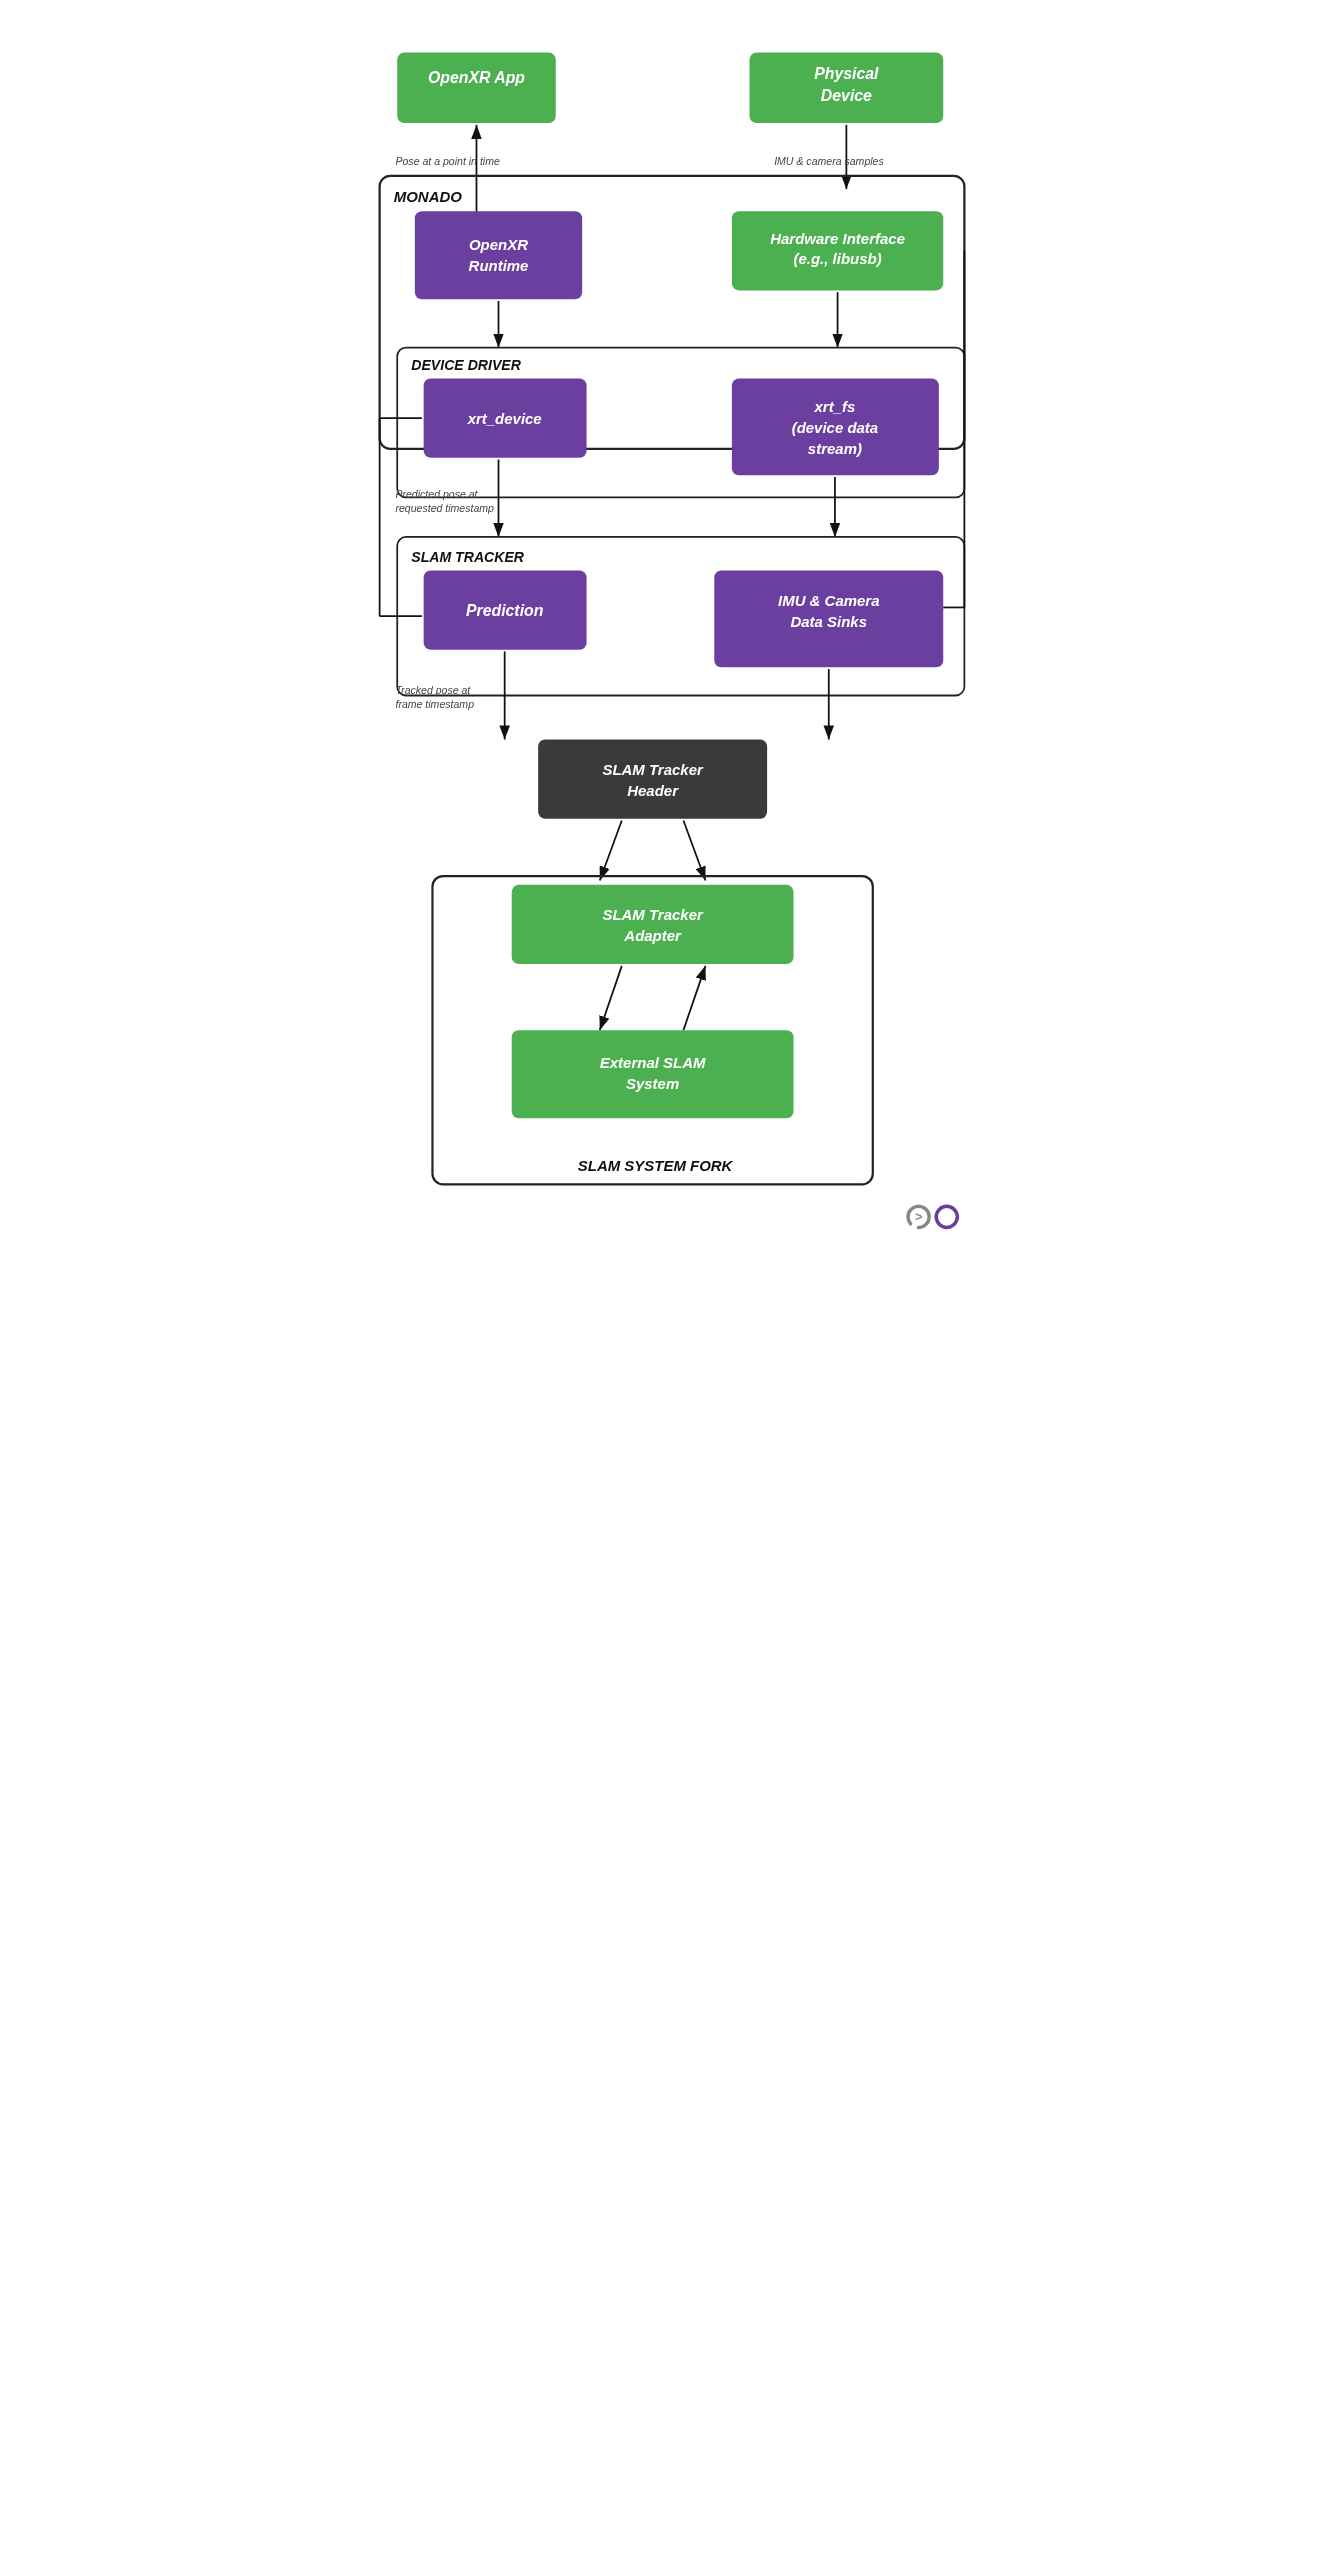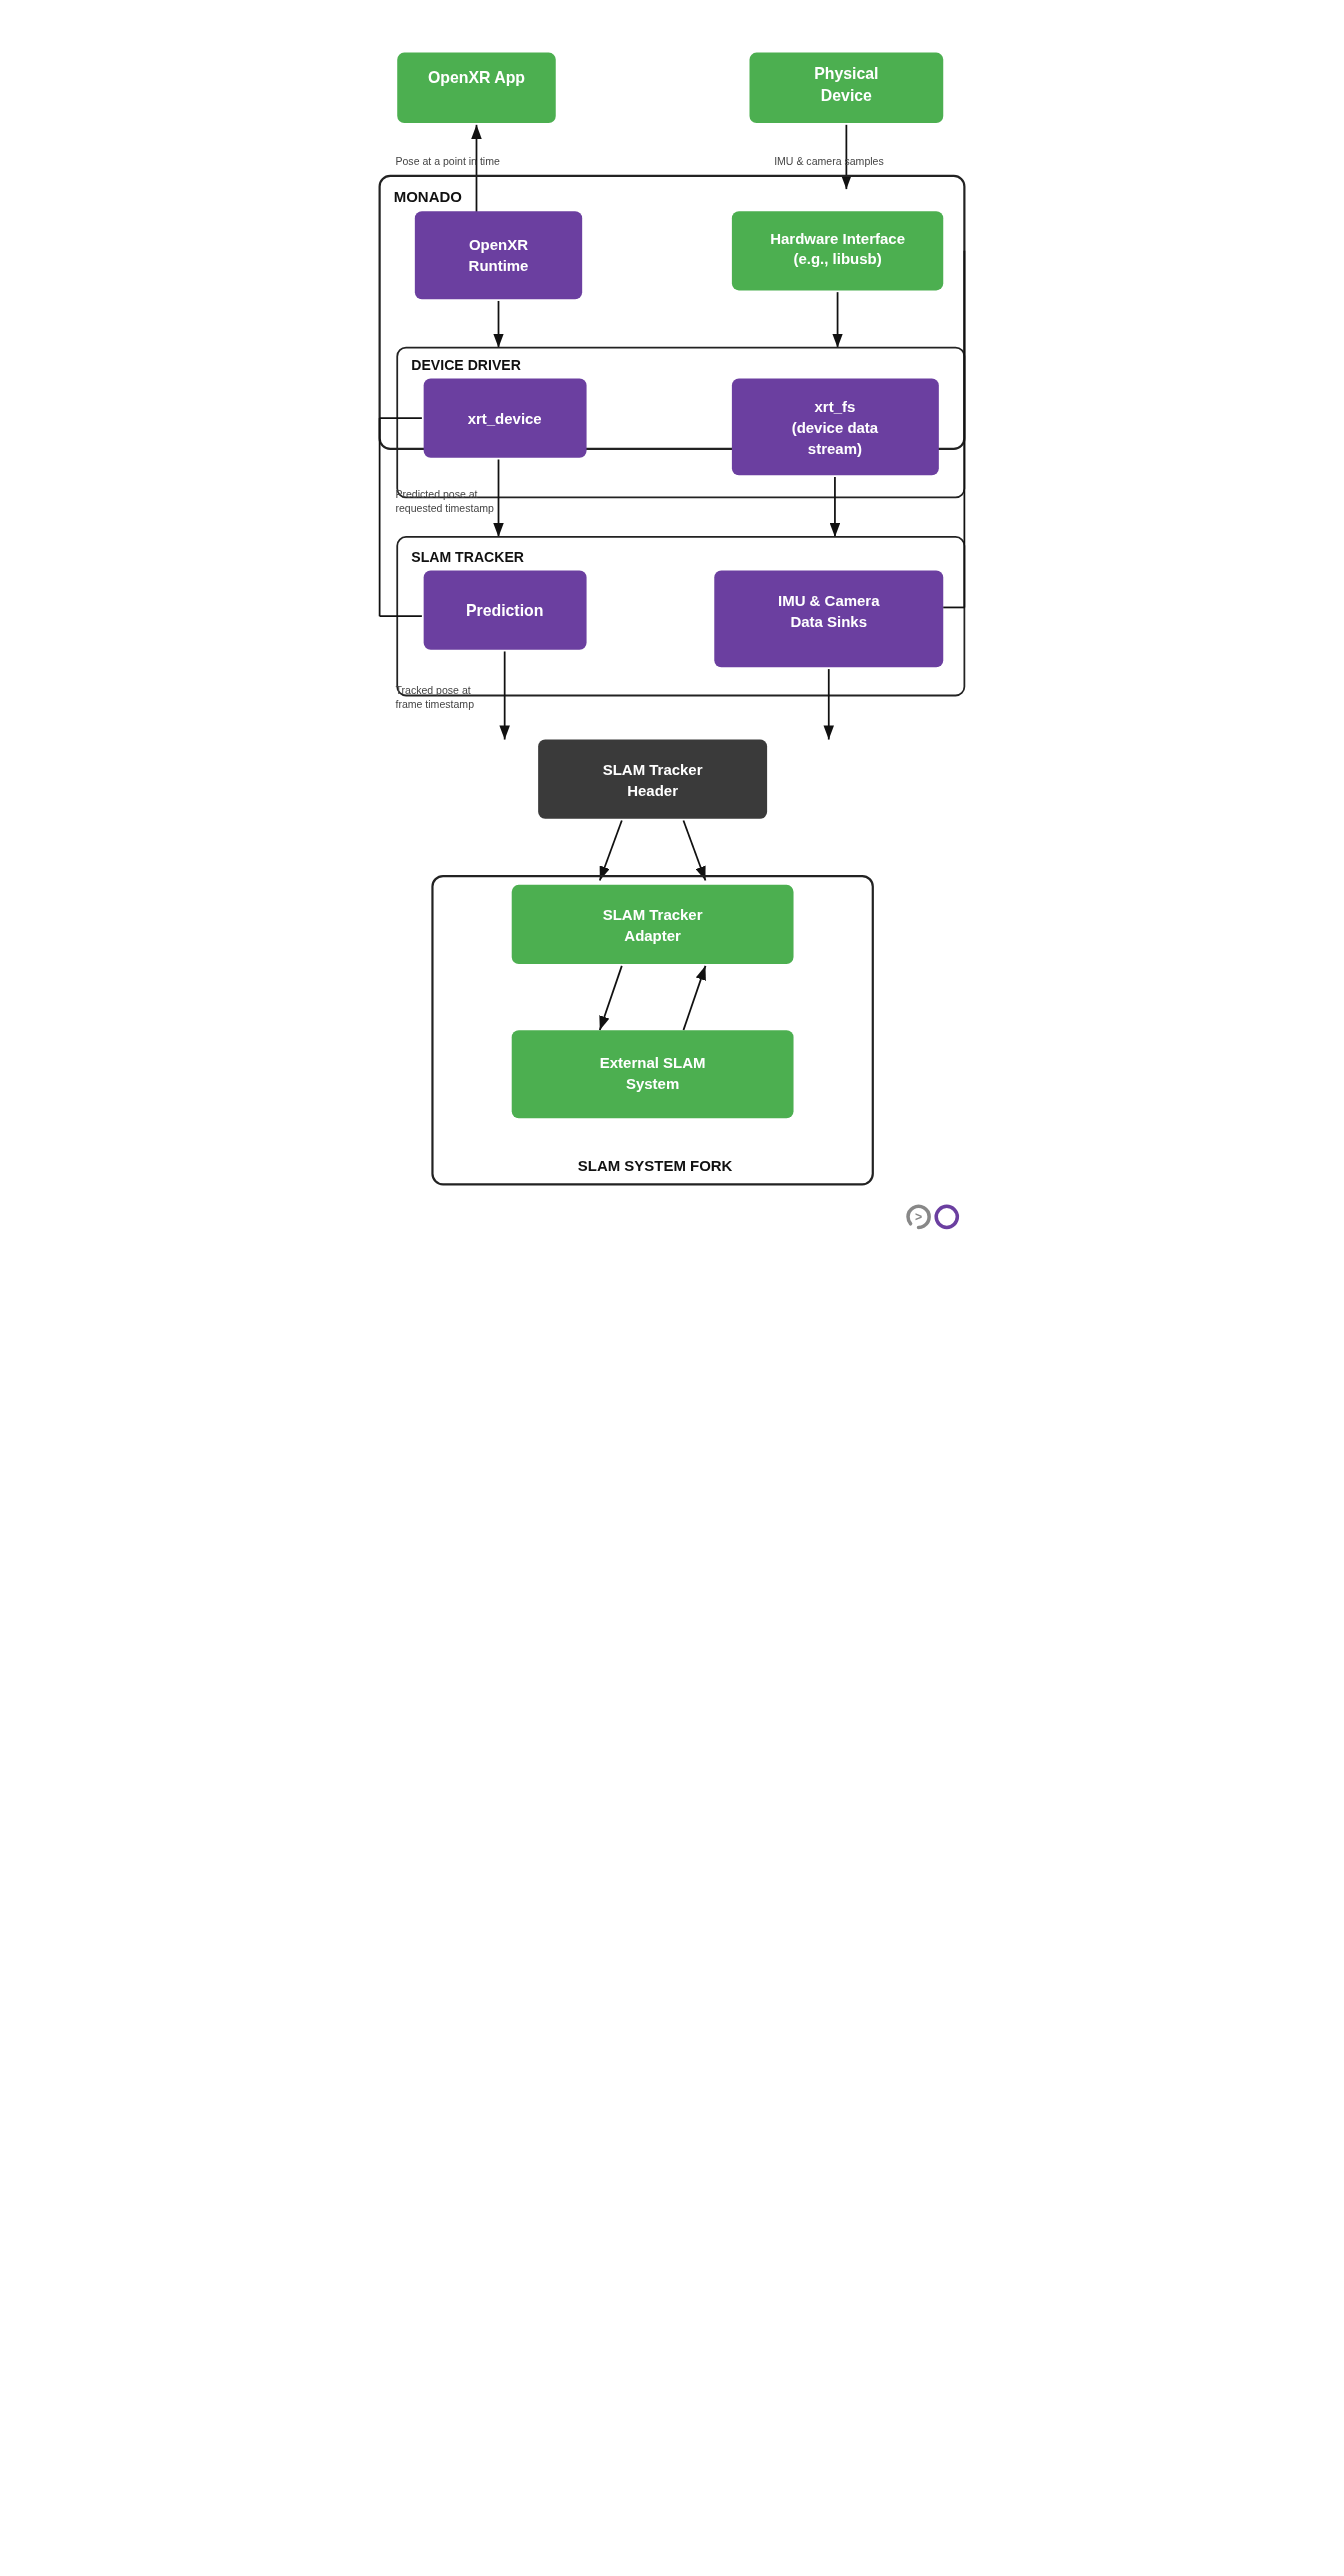--- a/index.html
+++ b/index.html
@@ -9,20 +9,21 @@
       display: flex;
       justify-content: center;
       align-items: flex-start;
       min-height: 100vh;
       padding: 17.6px;
     }
     .diagram-container {
       width: 672px;
       position: relative;
       padding: 17.6px 26px 35px 26px;
+      font-style: italic;
     }
 
     .main-svg {
       width: 100%;
       overflow: visible;
     }
   </style>
 </head>
 <body>
 

